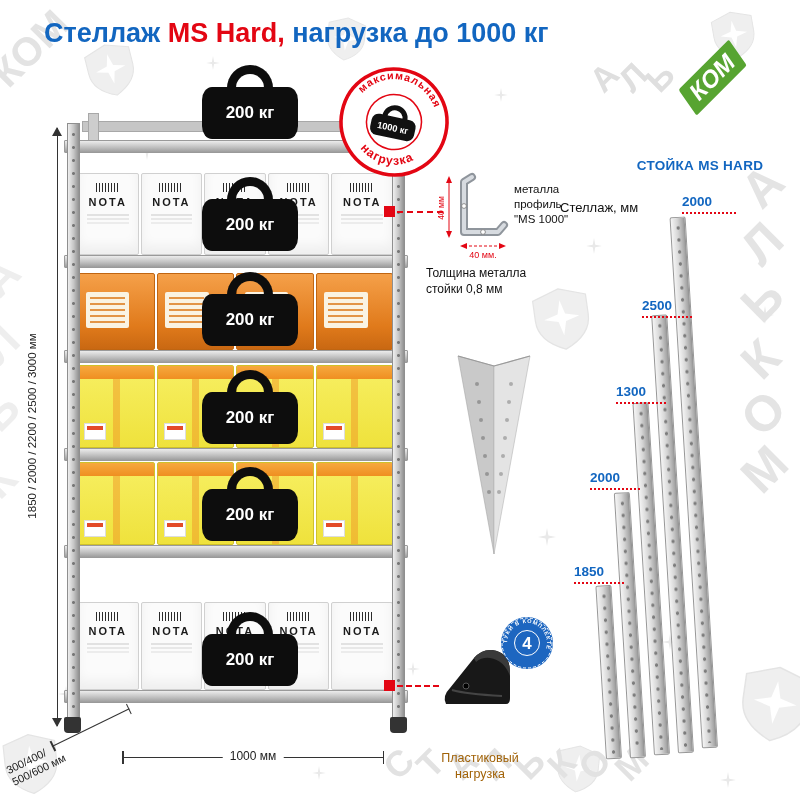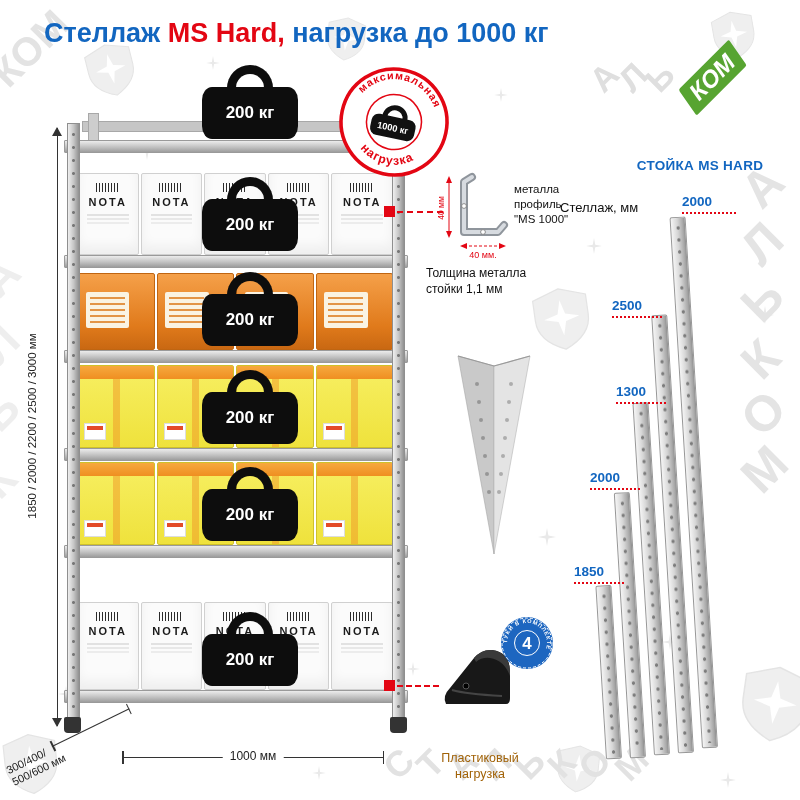--- a/index.html
+++ b/index.html
@@ -108,21 +108,21 @@
   
   .comp-title{position:absolute;left:552px;top:76px;width:238px;text-align:center;color:#e30613;
               font-weight:bold;font-size:16.5px;line-height:1.25;z-index:2;}
   .comp-title span{display:block;}
   .stand-title{position:absolute;left:610px;top:158px;width:180px;text-align:center;color:#1266c0;
                font-weight:bold;font-size:13.5px;letter-spacing:.3px;z-index:2;}
   .height-caption{position:absolute;left:560px;top:200px;font-size:13px;color:#111;z-index:2;}
   .hlabel{position:absolute;color:#1266c0;font-weight:bold;font-size:13.5px;border-bottom:2px dotted #e30613;
           padding-bottom:3px;z-index:3;}
   .hl-3000{left:682px;top:194px;width:54px;}
-  .hl-2500{left:612px;top:298px;width:50px;}
+  .hl-2500{left:642px;top:298px;width:50px;}
   .hl-2200{left:616px;top:384px;width:50px;}
   .hl-2000{left:590px;top:470px;width:50px;}
   .hl-1850{left:574px;top:564px;width:50px;}
   .cpost{position:absolute;width:14px;border:1px solid #979797;border-radius:2px;z-index:2;
          background:linear-gradient(90deg,#f5f5f5,#d6d6d6 45%,#a8a8a8 85%,#8e8e8e);
          transform:rotate(-3.5deg);transform-origin:50% 100%;}
   .cpost::after{content:"";position:absolute;left:50%;top:4px;bottom:4px;width:5px;transform:translateX(-50%);
          background:radial-gradient(circle,#7c7c7c 1.4px,rgba(0,0,0,0) 2px) 50% 0/5px 12px repeat-y;}
   .cp-1850{left:606px;top:585px;height:172px;}
   .cp-2000{left:630px;top:492px;height:264px;}
@@ -427,21 +427,21 @@
     <polygon points="70,78 63,75 63,81" fill="#e30613"></polygon>
     <text x="47" y="90" font-size="9" fill="#e30613" text-anchor="middle">40 мм.</text>
   </svg>
   <div class="profile-text">
     <span>металла</span>
     <span>профиль</span>
     <span>"MS 1000"</span>
   </div>
   <div class="thickness">
     <span>Толщина металла</span>
-    <span>стойки 1,1 мм</span>
+    <span>стойки 0,8 мм</span>
   </div>
 
   <svg class="angle-svg" viewBox="0 0 92 210">
     <polygon points="10,6 46,16 46,204" fill="#c9c9c9" stroke="#a8a8a8" stroke-width="0.6"></polygon>
     <polygon points="82,6 46,16 46,204" fill="#e4e4e4" stroke="#b5b5b5" stroke-width="0.6"></polygon>
     <polyline points="10,6 46,16 82,6" fill="none" stroke="#9a9a9a" stroke-width="1.2"></polyline>
     <circle cx="29" cy="34" r="2" fill="#969696"></circle>
       <circle cx="31" cy="52" r="2" fill="#969696"></circle>
     <circle cx="33" cy="70" r="2" fill="#969696"></circle>
       <circle cx="35" cy="88" r="2" fill="#969696"></circle>

